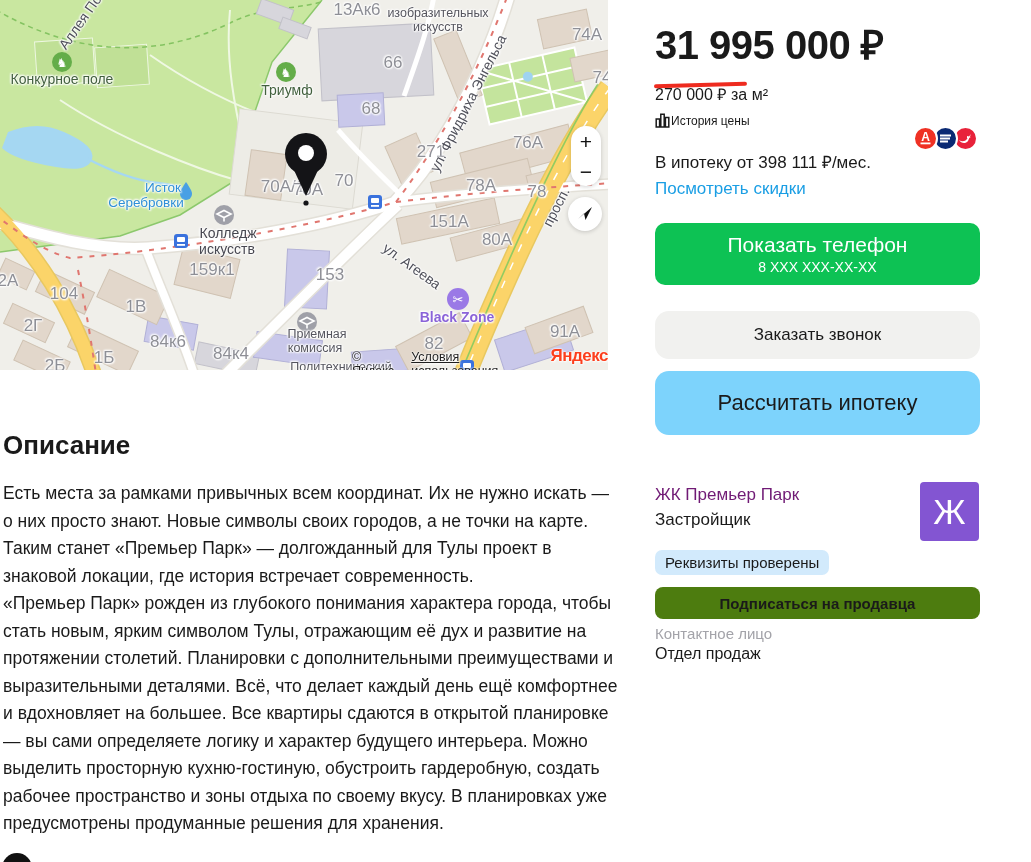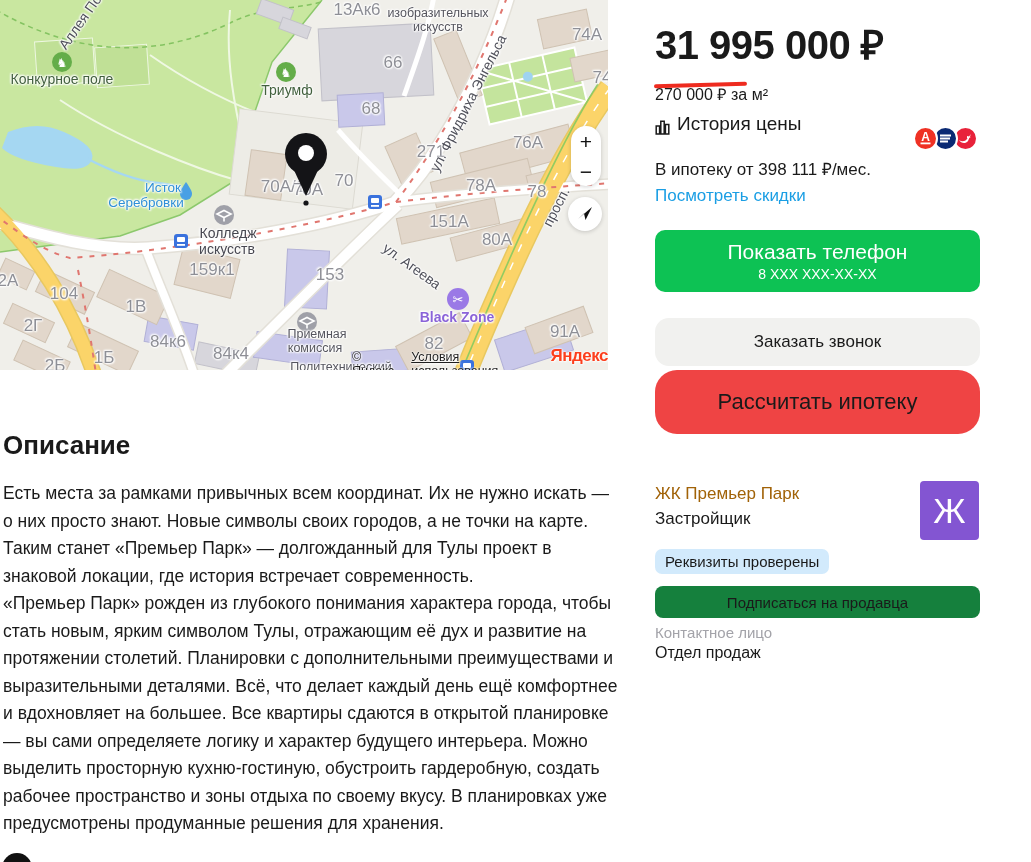--- a/index.html
+++ b/index.html
@@ -31,42 +31,42 @@
   #map-attr .terms { text-decoration:underline; cursor:pointer; }
   #map-attr .ylogo { font-size:17px; font-weight:bold; color:#fc3f1d; letter-spacing:-0.5px; cursor:pointer; }
   #pin-layer { position:absolute; left:280px; top:126px; pointer-events:none; }
 
   
   #right { position:absolute; left:655px; top:0; width:325px; }
   .price-main { font-size:40px; font-weight:bold; letter-spacing:-0.5px; margin-top:16px; }
   .price-m2 { font-size:16px; margin-top:12px; position:relative; display:inline-block; }
   .red-mark { position:absolute; left:-1px; top:83px; width:93px; height:4px; background:#ee2b1f;
     border-radius:3px; transform:rotate(-1.6deg); }
-  .hist-row { display:flex; align-items:flex-end; gap:7px; margin-top:8px; font-size:19px; cursor:pointer; }
+  .hist-row { display:flex; align-items:flex-end; gap:1px; margin-top:8px; font-size:12px; cursor:pointer; }
   .mort-row { margin-top:22px; font-size:17px; }
   .disc-link { margin-top:6px; font-size:17px; color:#1a9ee4; cursor:pointer; }
   .banks { position:absolute; right:2px; top:126px; display:flex; }
   .bank { width:25px; height:25px; border-radius:50%; border:2px solid #fff; margin-left:-5px; position:relative; }
 
   .btn { display:block; width:100%; border:0; border-radius:12px; cursor:pointer;
     font-family:inherit; color:#1a1a1a; }
   .btn-phone { margin-top:24px; height:62px; border-radius:10px; background:#0dc254; color:#fff; }
   .btn-phone .t1 { font-size:21px; display:block; }
   .btn-phone .t2 { font-size:14px; display:block; margin-top:2px; }
   .btn-call { margin-top:26px; height:48px; background:#f1f1ef; font-size:17px; border-radius:14px; }
-  .btn-mort { margin-top:4px; height:64px; background:#ef4444; font-size:22px; border-radius:22px; }
+  .btn-mort { margin-top:12px; height:64px; background:#7dd3fc; font-size:22px; border-radius:14px; }
 
   .seller { position:relative; margin-top:50px; }
-  .complex-link { font-size:17px; color:#a16207; cursor:pointer; }
+  .complex-link { font-size:17px; color:#701a75; cursor:pointer; }
   .seller-type { font-size:17px; margin-top:5px; }
   .seller-avatar { position:absolute; right:1px; top:-3px; width:59px; height:59px; border-radius:4px;
     background:#8355d2; color:#fff; font-size:35px; display:flex; align-items:center; justify-content:center; }
   .badge { display:inline-block; margin-top:20px; background:#d2eafc; border-radius:7px;
     font-size:15px; padding:4px 10px; }
-  .btn-sub { margin-top:12px; height:32px; background:#15803d; font-size:15px; border-radius:8px; }
+  .btn-sub { margin-top:12px; height:32px; background:#4d7c0f; font-size:15px; border-radius:8px;font-weight:bold; }
   .contact-label { margin-top:6px; font-size:15px; color:#a3a3a9; }
   .contact-value { margin-top:3px; font-size:16px; }
 
   
   #descr { position:absolute; left:3px; top:430px; width:616px; }
   #descr h2 { font-size:26px; font-weight:bold; }
   #descr p { font-size:17.5px; line-height:27.5px; margin-top:0; }
   #descr .p1 { margin-top:19px; }
 
   .partial-circle { position:absolute; left:2px; top:853px; width:30px; height:30px;

